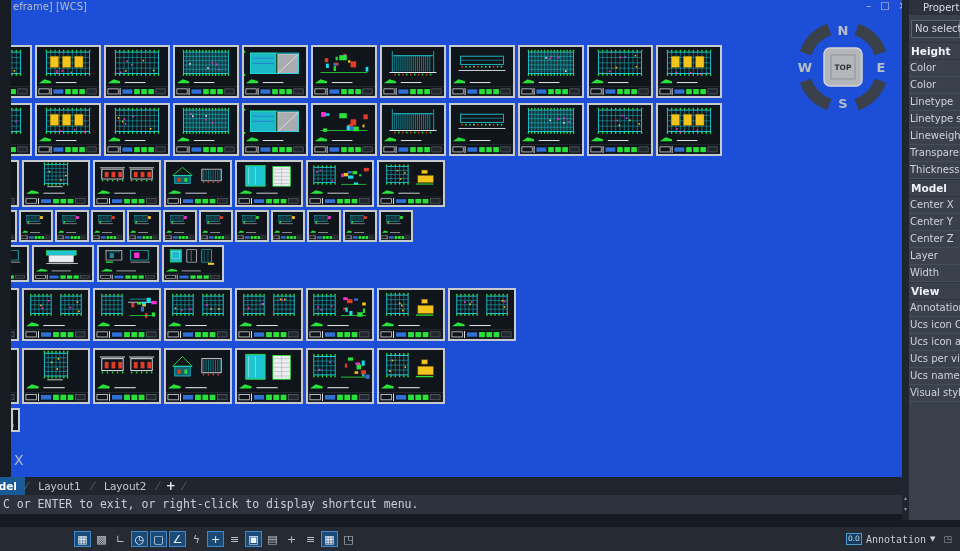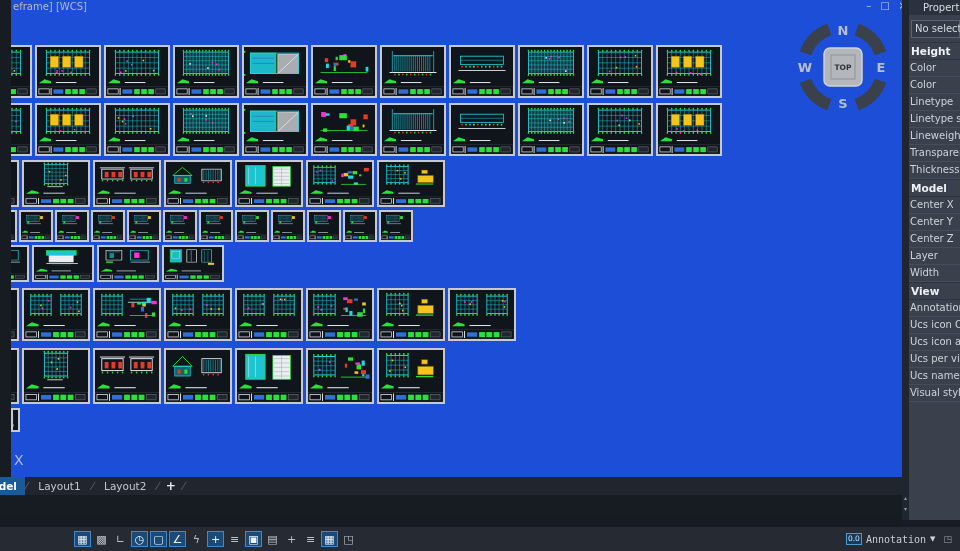--- a/index.html
+++ b/index.html
@@ -2583,20 +2583,21 @@
     <div class="tab active">Model</div>
     <div class="tabsep">/</div>
     <div class="tab">Layout1</div>
     <div class="tabsep">/</div>
     <div class="tab">Layout2</div>
     <div class="tabsep">/</div>
     <div class="tab-add">+</div>
     <div class="tabsep">/</div>
   </div>
 
+  <div id="cmdline">C or ENTER to exit, or right-click to display shortcut menu.</div>
   <div id="midstrip"></div>
 
   <div id="statusbar">
     <div id="status-icons">
         <span class="sicon active">▦</span>
         <span class="sicon">▩</span>
         <span class="sicon">∟</span>
         <span class="sicon active">◷</span>
         <span class="sicon active">▢</span>
         <span class="sicon active">∠</span>

